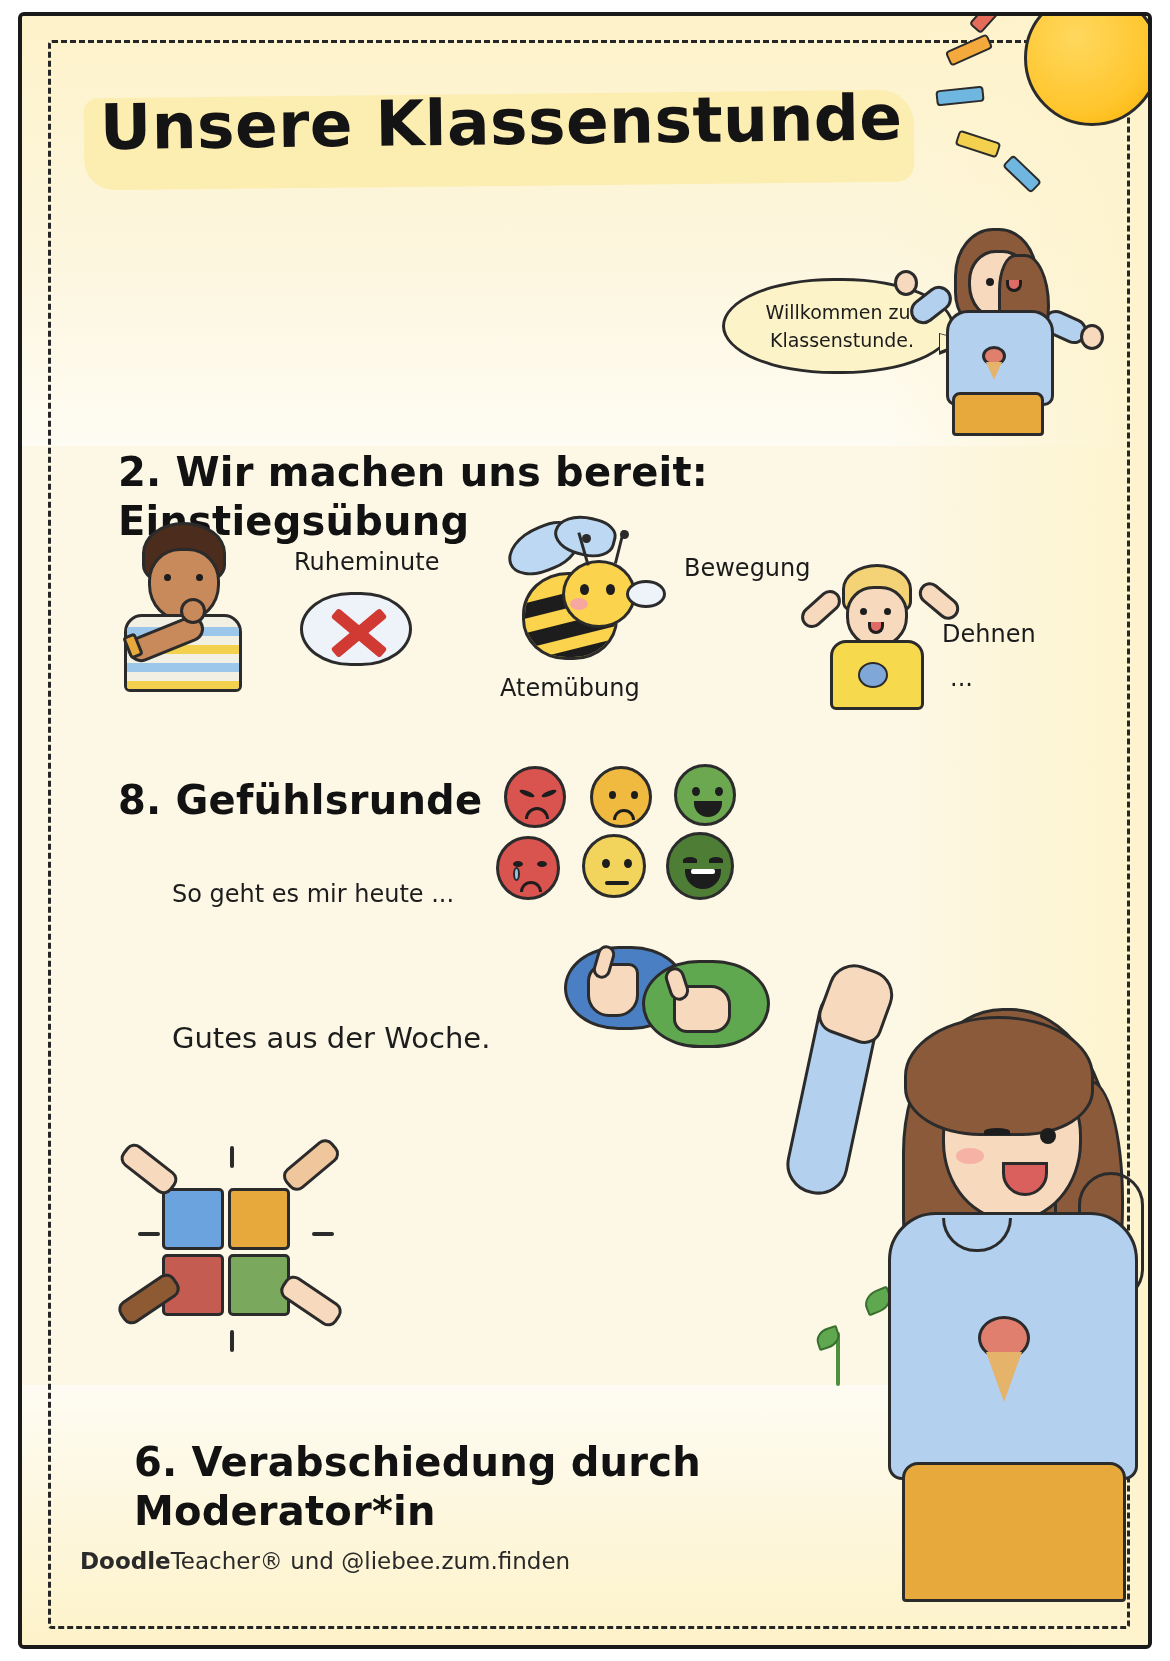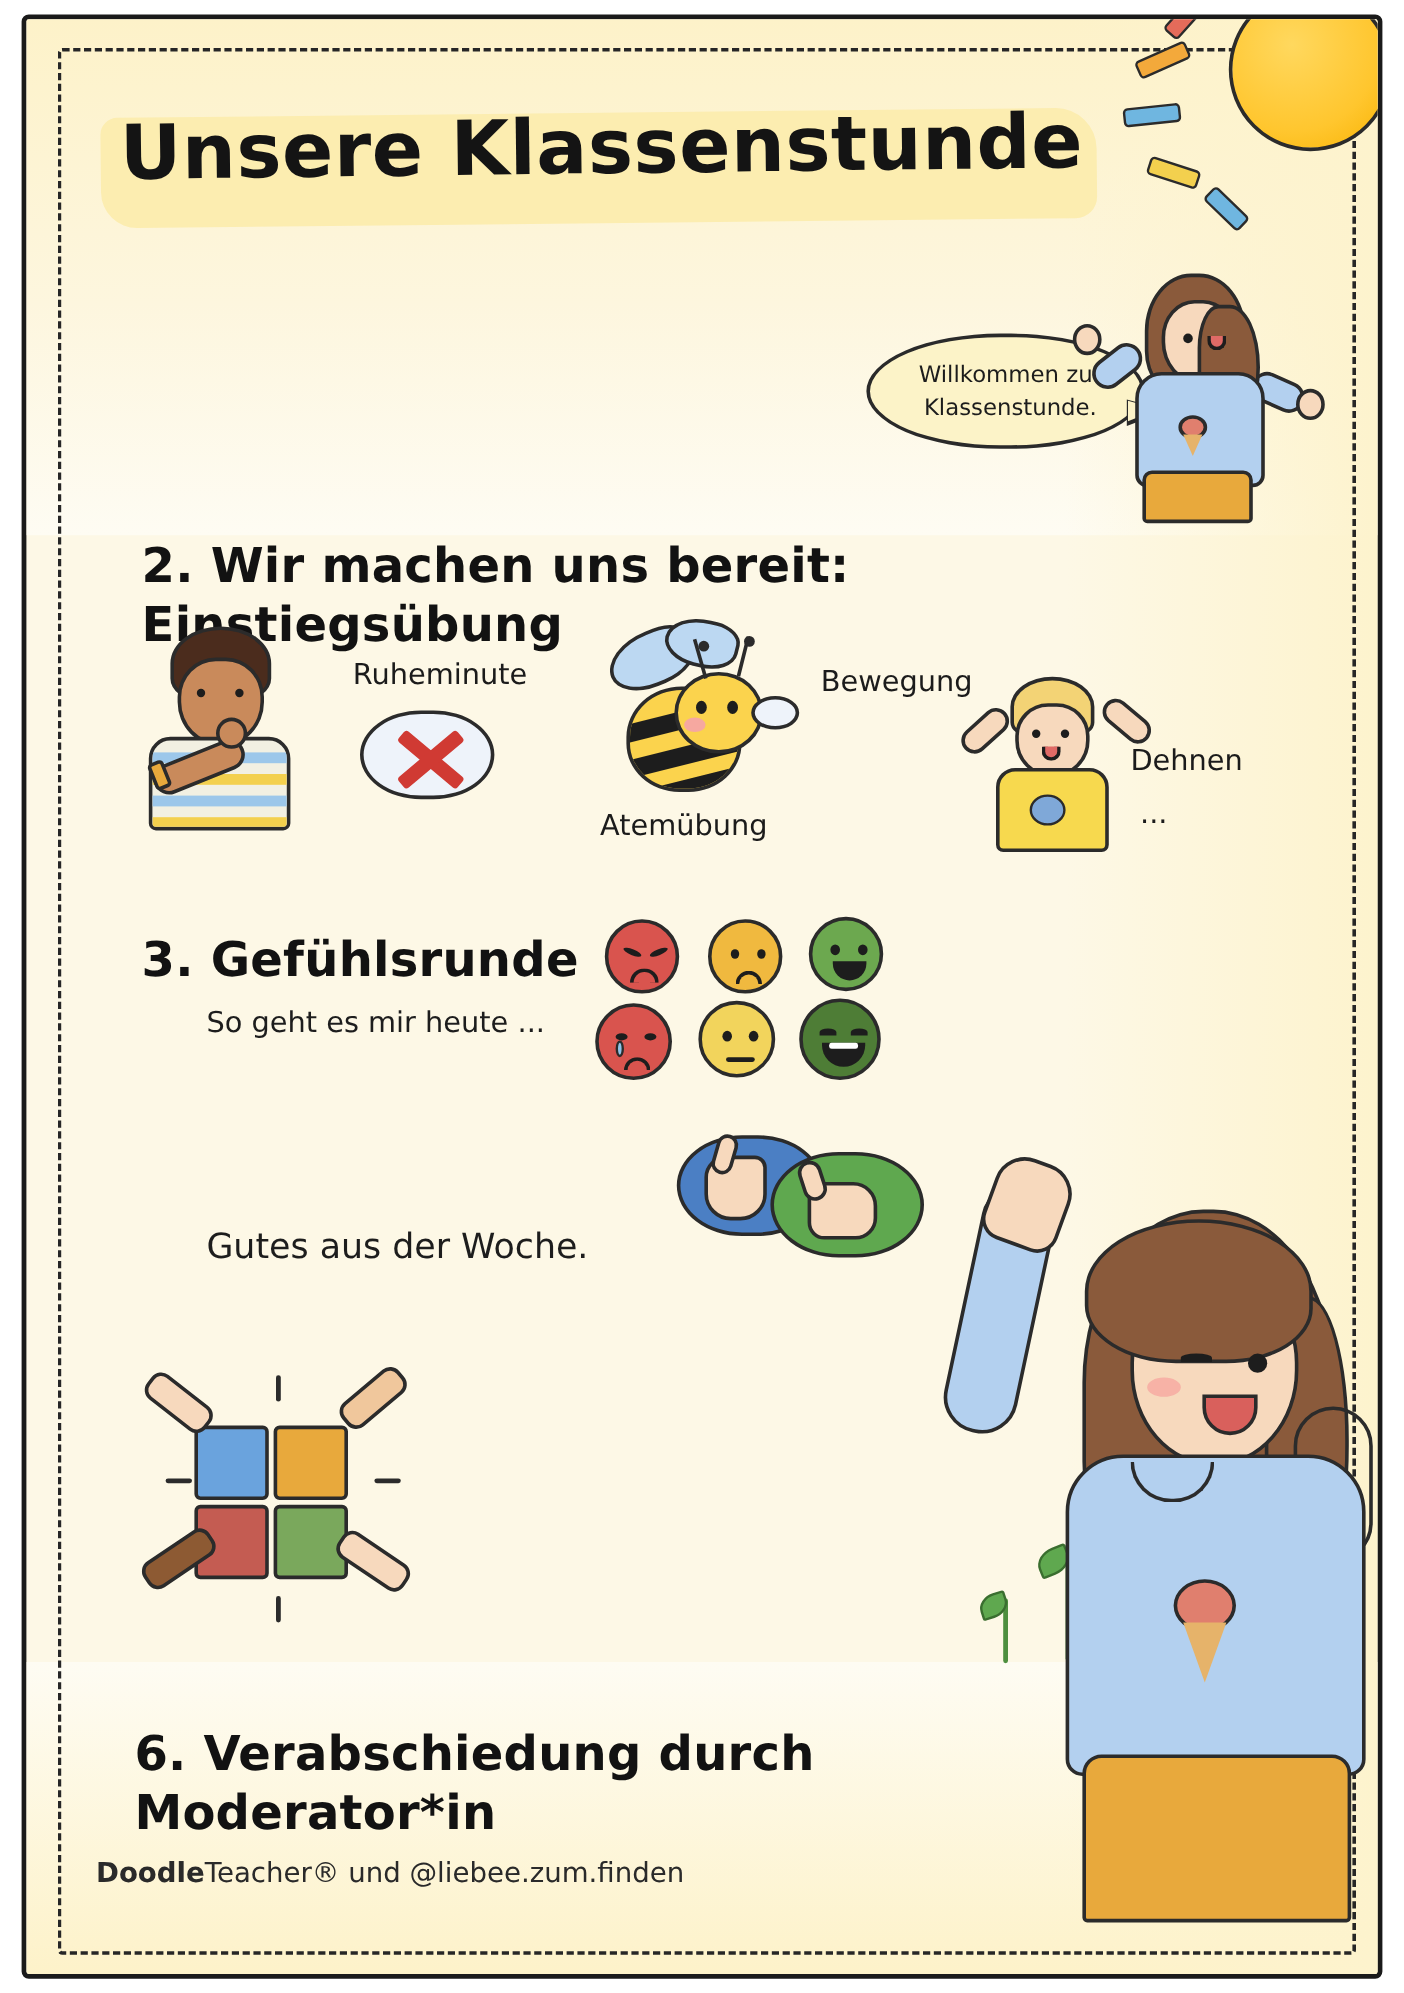--- a/index.html
+++ b/index.html
@@ -241,21 +241,21 @@
     position: absolute; left: 18px; top: 76px; width: 94px; height: 70px;
     background: #f7d94e; border: 3px solid #2b2b2b; border-radius: 16px 16px 6px 6px;
   }
   .k-arm {
     position: absolute; width: 46px; height: 22px;
     background: #f7d9bd; border: 3px solid #2b2b2b; border-radius: 12px;
   }
 
   
   #step3 { left: 96px; top: 760px; width: 420px; font-size: 40px; }
-  #step3note { left: 150px; top: 822px; font-size: 24px; }
+  #step3note { left: 150px; top: 864px; font-size: 24px; }
 
   .face {
     position: absolute; border-radius: 50%; border: 3px solid #2b2b2b;
   }
   .eye { position: absolute; background: #1d1d1d; border-radius: 50%; }
   .mouth { position: absolute; border: 3px solid #1d1d1d; }
 
   
   #step4 { left: 96px; top: 938px; width: 420px; font-size: 40px; }
   #step4n1 { left: 150px; top: 1005px; font-size: 29px; }
@@ -323,21 +323,21 @@
     background: #e8a93c; border: 3px solid #2b2b2b; border-radius: 16px 16px 4px 4px;
   }
   .bg-strap {
     position: absolute; left: 286px; top: 196px; width: 66px; height: 130px;
     border: 3px solid #2b2b2b; border-radius: 34px;
     background: transparent;
   }
   .bg-cone { position: absolute; left: 182px; top: 340px; width: 62px; height: 92px; }
 
   
-  #step6 { left: 90px; top: 1422px; width: 840px; font-size: 40px; }
+  #step6 { left: 112px; top: 1422px; width: 840px; font-size: 40px; }
 
   .credit {
     position: absolute; left: 58px; top: 1532px;
     font-size: 23px; color: #2a2a2a;
   }
   .credit b { font-weight: 700; }
 </style>
 </head>
 <body>
 
@@ -440,21 +440,21 @@
     <div class="k-arm" style="left:104px; top:26px; transform:rotate(40deg);"></div>
     <div class="k-hair"></div>
     <div class="k-face"></div>
     <div style="position:absolute;left:48px;top:44px;width:7px;height:7px;background:#1d1d1d;border-radius:50%;"></div>
     <div style="position:absolute;left:72px;top:44px;width:7px;height:7px;background:#1d1d1d;border-radius:50%;"></div>
     <div style="position:absolute;left:56px;top:58px;width:16px;height:12px;border:3px solid #1d1d1d;border-top:none;border-radius:0 0 12px 12px;background:#e06a66;"></div>
     <div class="k-shirt"></div>
     <div style="position:absolute;left:46px;top:98px;width:30px;height:26px;background:#7fa8d8;border:2px solid #2b2b2b;border-radius:50%;"></div>
   </div>
 
-  <div class="step-h" id="step3">3. Gefühlsrunde</div>
+  <div class="step-h" id="step3">8. Gefühlsrunde</div>
   <div class="sub-note" id="step3note">So geht es mir heute ...</div>
 
   <div class="face" style="left:482px; top:750px; width:62px; height:62px; background:#d9544e;">
     <div class="eye" style="left:12px; top:22px; width:16px; height:5px; transform:rotate(22deg);"></div>
     <div class="eye" style="left:34px; top:22px; width:16px; height:5px; transform:rotate(-22deg);"></div>
     <div class="mouth" style="left:18px; top:38px; width:24px; height:12px; border-bottom:none; border-radius:12px 12px 0 0;"></div>
   </div>
   <div class="face" style="left:568px; top:750px; width:62px; height:62px; background:#f0b93f;">
     <div class="eye" style="left:16px; top:22px; width:7px; height:8px; border-radius:50%;"></div>
     <div class="eye" style="left:38px; top:22px; width:7px; height:8px; border-radius:50%;"></div>

